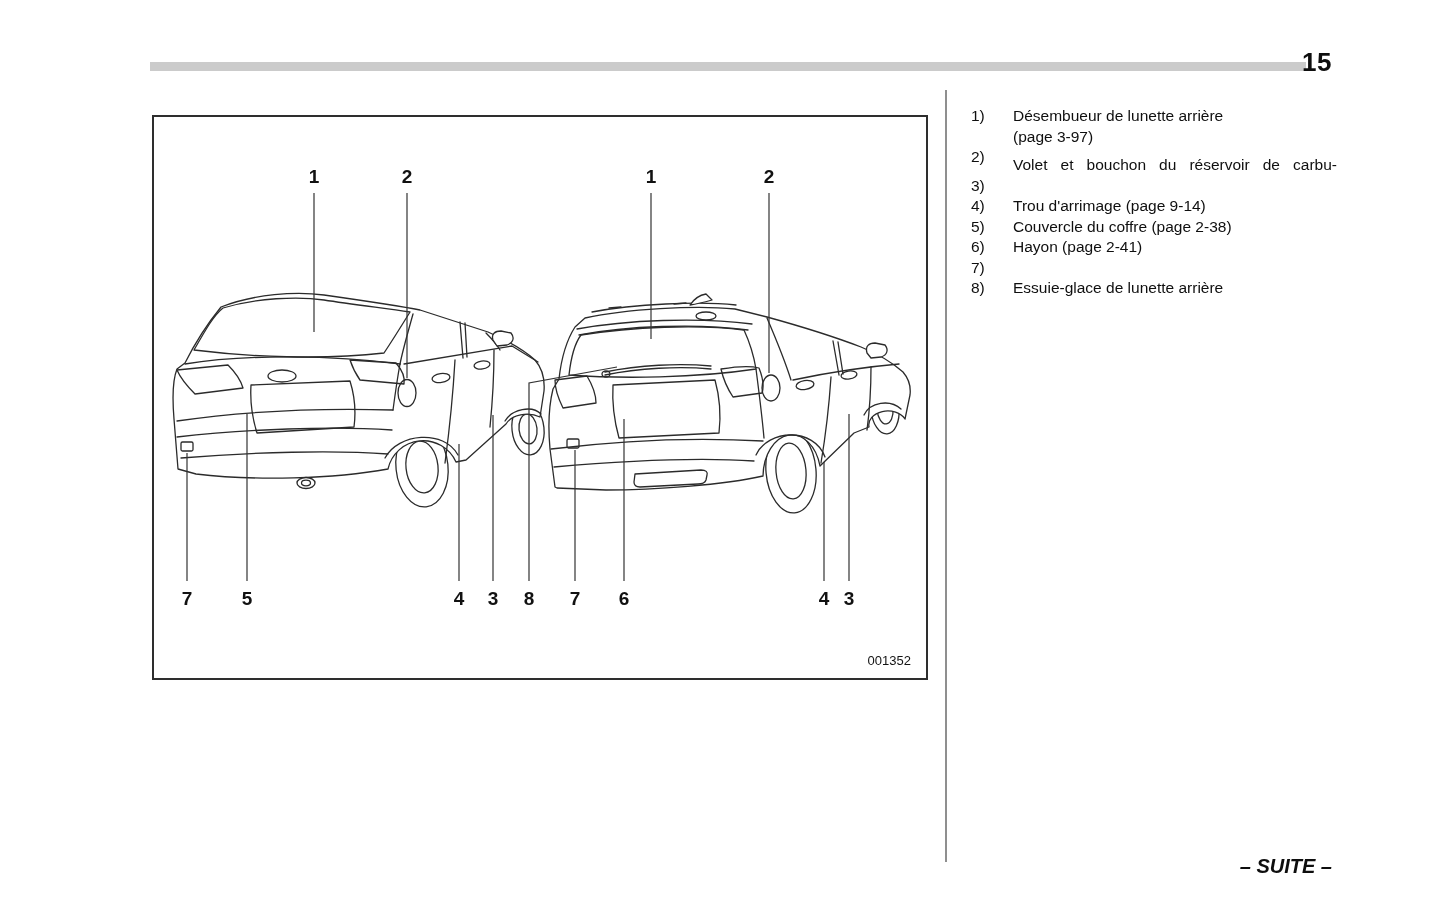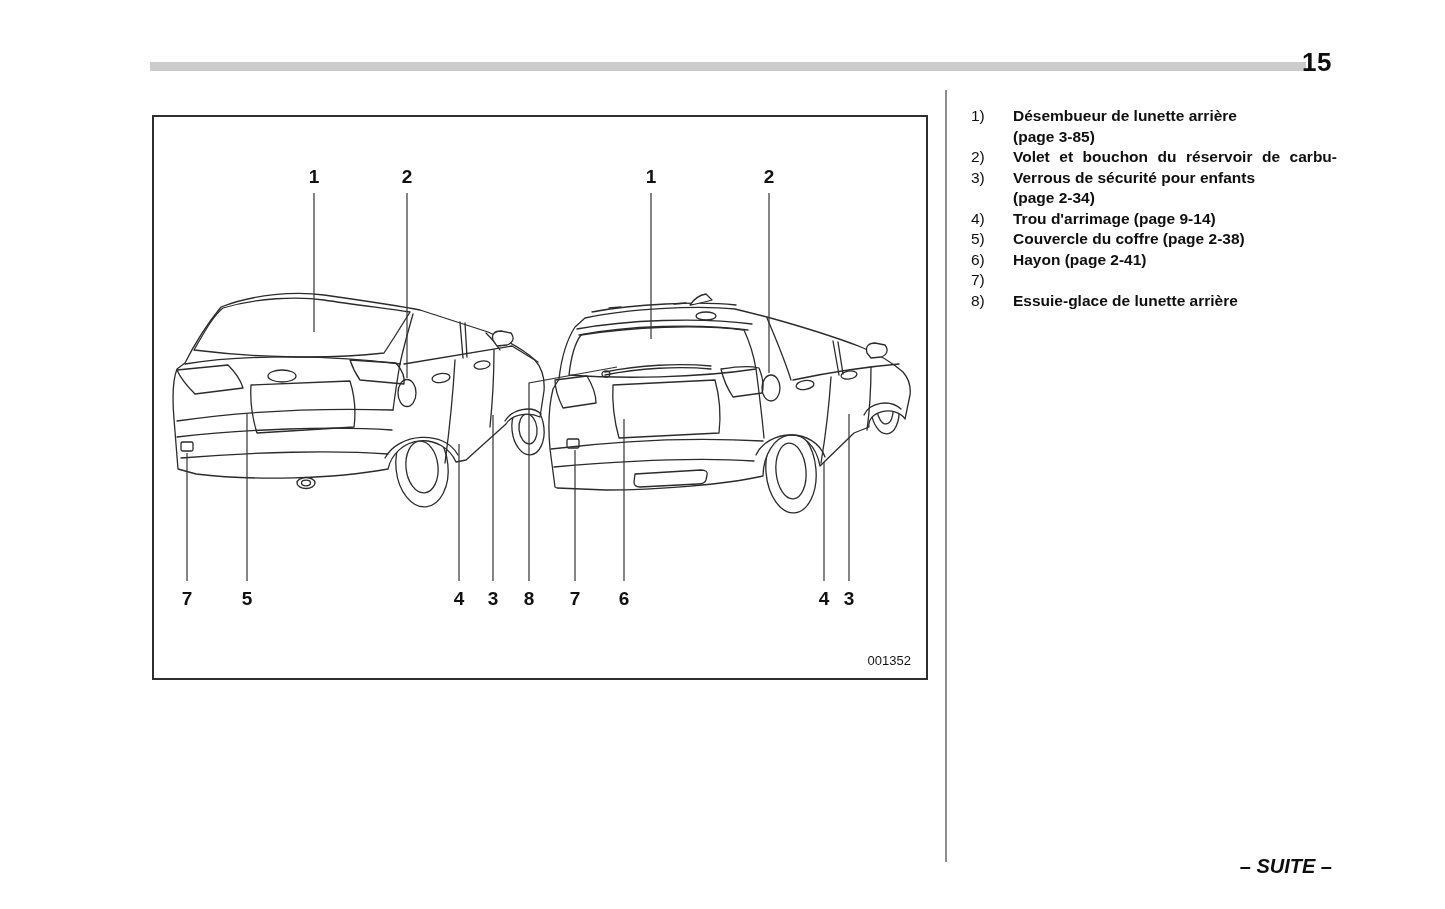--- a/index.html
+++ b/index.html
@@ -14,22 +14,22 @@
   .figure-box { position:absolute; left:152px; top:115px; width:772px; height:561px; border:2px solid #2e2e2e; background:#fff; }
   .figure-box svg { position:absolute; left:0; top:0; }
   .fig-code { position:absolute; right:15px; bottom:10px; font-size:13px; color:#141414;margin-left:32px; }
 
   .divider { position:absolute; left:945px; top:90px; width:2px; height:772px; background:#8f8f8f; }
 
   .legend { position:absolute; left:971px; top:106px; width:366px; font-size:15.5px; line-height:20.5px; color:#0f0f0f; }
   .legend-item { display:flex; }
   .legend-num { flex:0 0 42px; width:42px; }
   .legend-lines { flex:1; min-width:0; }
-  .ln { display:block;font-weight:bold; }
-  .ln.fill { text-align:justify; text-align-last:justify; }
+  .ln { display:block; }
+  .ln.fill { text-align:justify; text-align-last:justify;margin-top:8px; }
 
   .suite { position:absolute; right:113px; top:855px; font-size:20px; font-weight:700; font-style:italic; color:#0e0e0e; }
 
   
   .art    { fill:none; stroke:#2b2b2b; stroke-width:1.3; stroke-linejoin:round; stroke-linecap:round; }
   .bfill  { fill:#ffffff; }
   .leader { fill:none; stroke:#333; stroke-width:1.2; }
   .callout{ font-family:"Liberation Sans", sans-serif; font-size:19px; font-weight:700; fill:#111; text-anchor:middle; }
 </style>
 </head>
@@ -208,35 +208,31 @@
   <div class="fig-code">001352</div>
 </div>
 
 <div class="divider"></div>
 
 <div class="legend">
   <div class="legend-item">
     <span class="legend-num">1)</span>
     <span class="legend-lines">
       <span class="ln">Désembueur de lunette arrière</span>
-        <span class="ln">(page 3-85)</span>
+        <span class="ln">(page 3-97)</span>
     </span>
   </div>
   <div class="legend-item">
     <span class="legend-num">2)</span>
     <span class="legend-lines">
       <span class="ln fill">Volet et bouchon du réservoir de carbu-</span>
     </span>
   </div>
   <div class="legend-item">
     <span class="legend-num">3)</span>
-    <span class="legend-lines">
-      <span class="ln">Verrous de sécurité pour enfants</span>
-        <span class="ln">(page 2-34)</span>
-    </span>
   </div>
   <div class="legend-item">
     <span class="legend-num">4)</span>
     <span class="legend-lines">
       <span class="ln">Trou d'arrimage (page 9-14)</span>
     </span>
   </div>
   <div class="legend-item">
     <span class="legend-num">5)</span>
     <span class="legend-lines">

